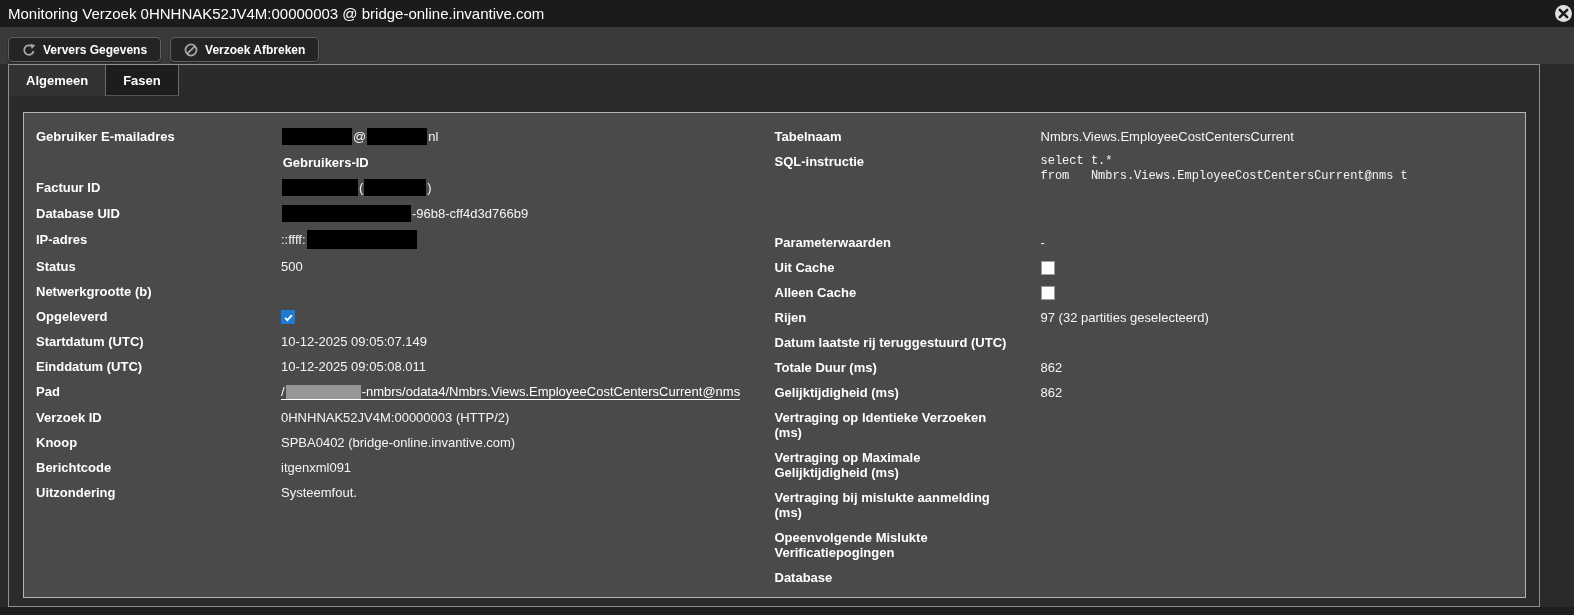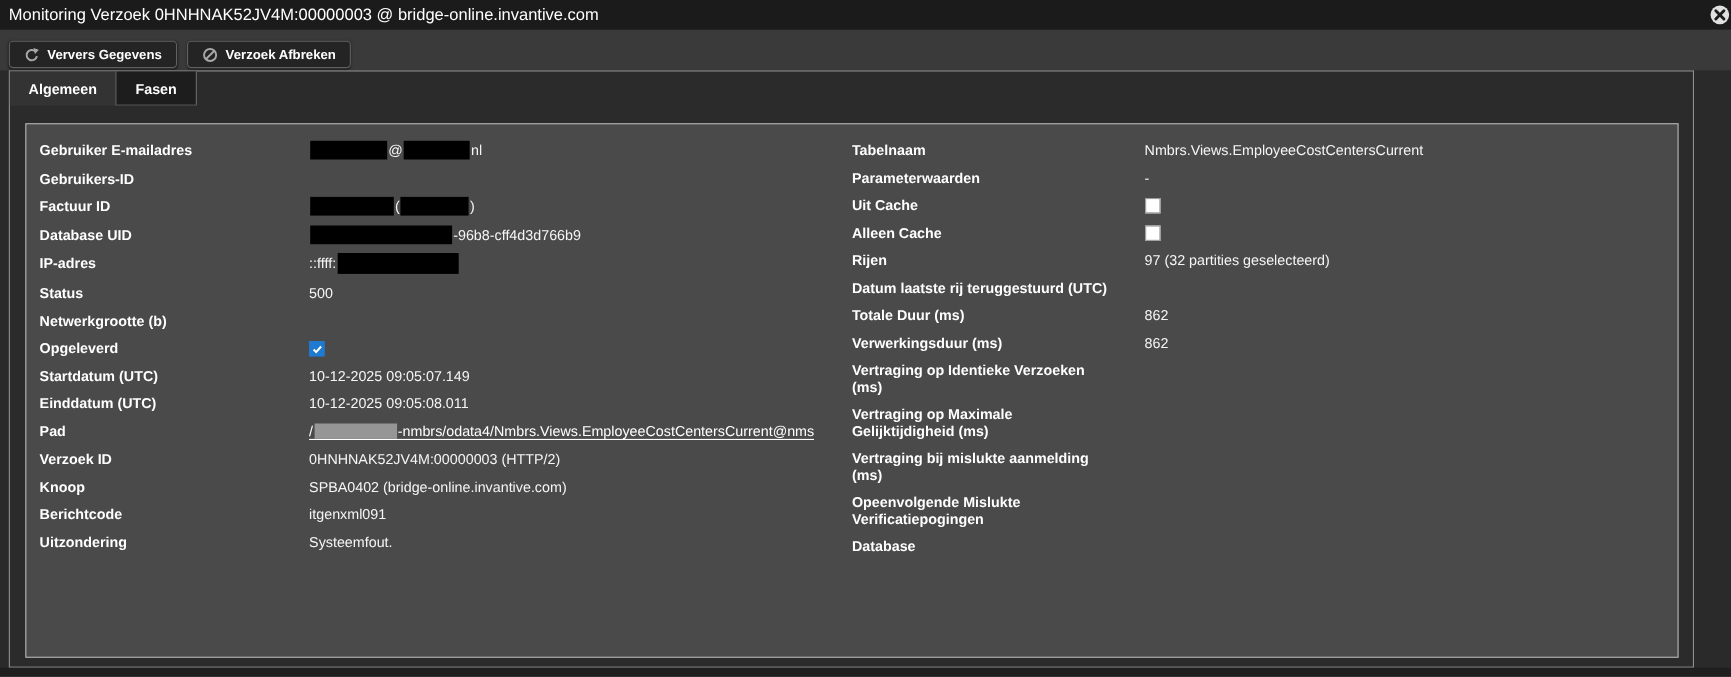--- a/index.html
+++ b/index.html
@@ -47,21 +47,21 @@
     border-bottom: 1px solid #555;
   }
   .tab.active { background: #333333; border-bottom: none; }
   
   .groupbox {
     position: absolute; top: 47px; left: 14px; right: 13px; bottom: 8px;
     border: 1px solid #b5b5b5; background: #4a4a4a;
     padding: 11px 12px; display: flex; overflow: hidden;
   }
   .col { flex: 1 1 0; min-width: 0; }
-  .row { display: flex; padding: 5px 0; min-height: 25px; }
+  .row { display: flex; padding: 5px 0; min-height: 25px; justify-content: center; }
   .row.row-sql { min-height: 81px; }
   .flabel {
     flex: 0 0 auto; font-weight: 700; color: #fff; line-height: 15px;
     padding-right: 28px;
   }
   .col-left .flabel { width: 245px; }
   .col-right .flabel { width: 266px; }
   .fvalue { flex: 1 1 auto; line-height: 15px; color: #f5f5f5; min-width: 0; }
   .fvalue.mono {
     font-family: "Liberation Mono", "DejaVu Sans Mono", monospace;
@@ -197,20 +197,25 @@
         <div class="row">
           <div class="flabel">Uitzondering</div>
           <div class="fvalue">Systeemfout.</div>
         </div>
       </div>
     <div class="col col-right" id="col-right">
         <div class="row">
           <div class="flabel">Tabelnaam</div>
           <div class="fvalue">Nmbrs.Views.EmployeeCostCentersCurrent</div>
         </div>
+        <div class="row row-sql">
+          <div class="flabel">SQL-instructie</div>
+          <div class="fvalue mono">select t.*
+from   Nmbrs.Views.EmployeeCostCentersCurrent@nms t</div>
+        </div>
         <div class="row">
           <div class="flabel">Parameterwaarden</div>
           <div class="fvalue">-</div>
         </div>
         <div class="row">
           <div class="flabel">Uit Cache</div>
           <div class="fvalue"><span class="cb unchecked"></span></div>
         </div>
         <div class="row">
           <div class="flabel">Alleen Cache</div>
@@ -222,21 +227,21 @@
         </div>
         <div class="row">
           <div class="flabel">Datum laatste rij teruggestuurd (UTC)</div>
           <div class="fvalue"></div>
         </div>
         <div class="row">
           <div class="flabel">Totale Duur (ms)</div>
           <div class="fvalue">862</div>
         </div>
         <div class="row">
-          <div class="flabel">Verwerkingsduur (ms)</div>
+          <div class="flabel">Gelijktijdigheid (ms)</div>
           <div class="fvalue">862</div>
         </div>
         <div class="row">
           <div class="flabel">Vertraging op Identieke Verzoeken (ms)</div>
           <div class="fvalue"></div>
         </div>
         <div class="row">
           <div class="flabel">Vertraging op Maximale Gelijktijdigheid (ms)</div>
           <div class="fvalue"></div>
         </div>

